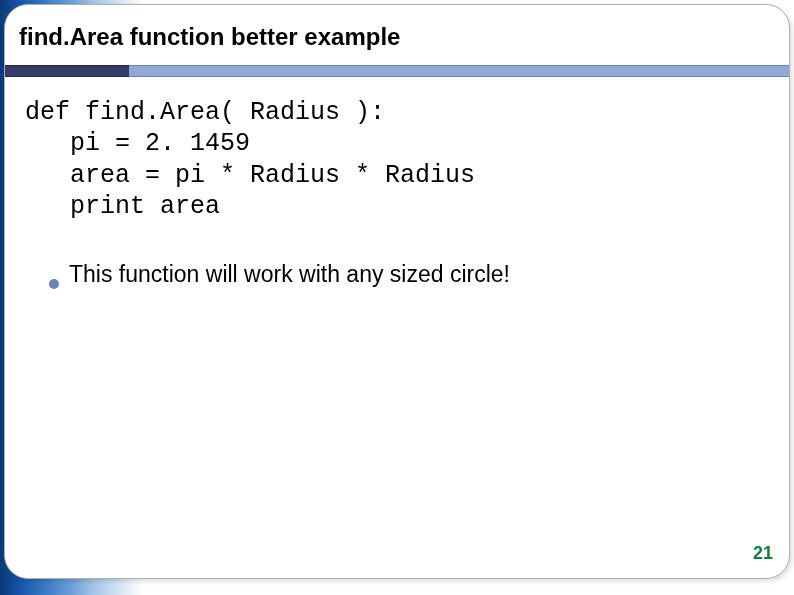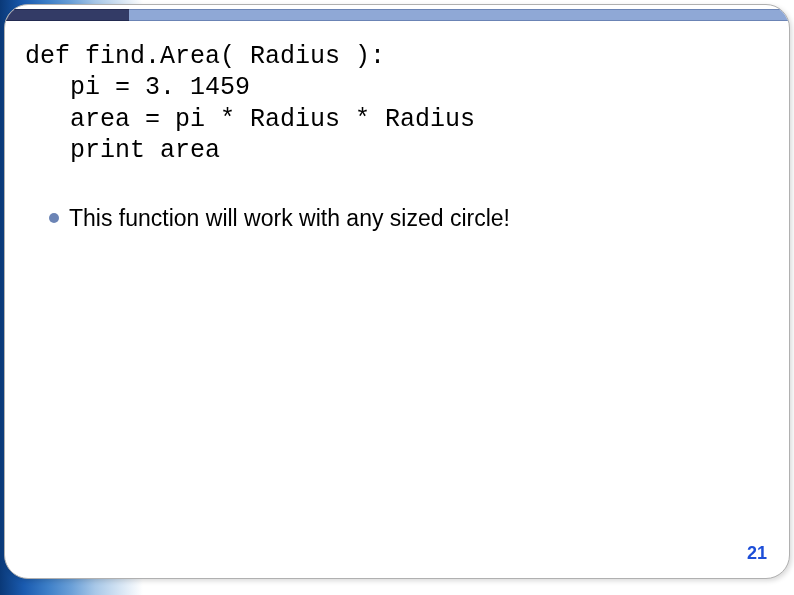--- a/index.html
+++ b/index.html
@@ -67,21 +67,21 @@
     line-height: 1.25;
     margin-bottom: 38px;
   }
   
   .bullets {
     padding-left: 24px;
   }
   
   .bullet-item {
     display: flex;
-    align-items: flex-start;
+    align-items: flex-end;
     margin-bottom: 2px;
   }
   
   .bullet-dot {
     width: 10px;
     height: 10px;
     min-width: 10px;
     background: #6b84b5;
     border-radius: 50%;
     margin-top: 9px;
@@ -90,41 +90,44 @@
   
   .bullet-text {
     font-size: 23px;
     color: #000;
     line-height: 1.28;
   }
   
   .page-number {
     position: absolute;
     bottom: 14px;
-    right: 22px;
+    right: 16px;
     font-size: 18px;
     font-weight: bold;
-    color: #1d4ed8;
+    color: #15803d;
   }
 </style>
 </head>
 <body>
 
 <div class="slide">
   <div class="card">
 
+    <div class="title-area">
+      <div class="title">find.Area function better example</div>
+    </div>
 
     <div class="divider-row">
       <div class="divider-navy"></div>
       <div class="divider-blue"></div>
     </div>
 
     <div class="body">
       <div class="code">def find.Area( Radius ):
-   pi = 3. 1459
+   pi = 2. 1459
    area = pi * Radius * Radius
    print area</div>
 
       <div class="bullets">
         <div class="bullet-item">
           <div class="bullet-dot"></div>
           <div class="bullet-text">This function will work with any sized circle!</div>
         </div>
       </div>
     </div>

